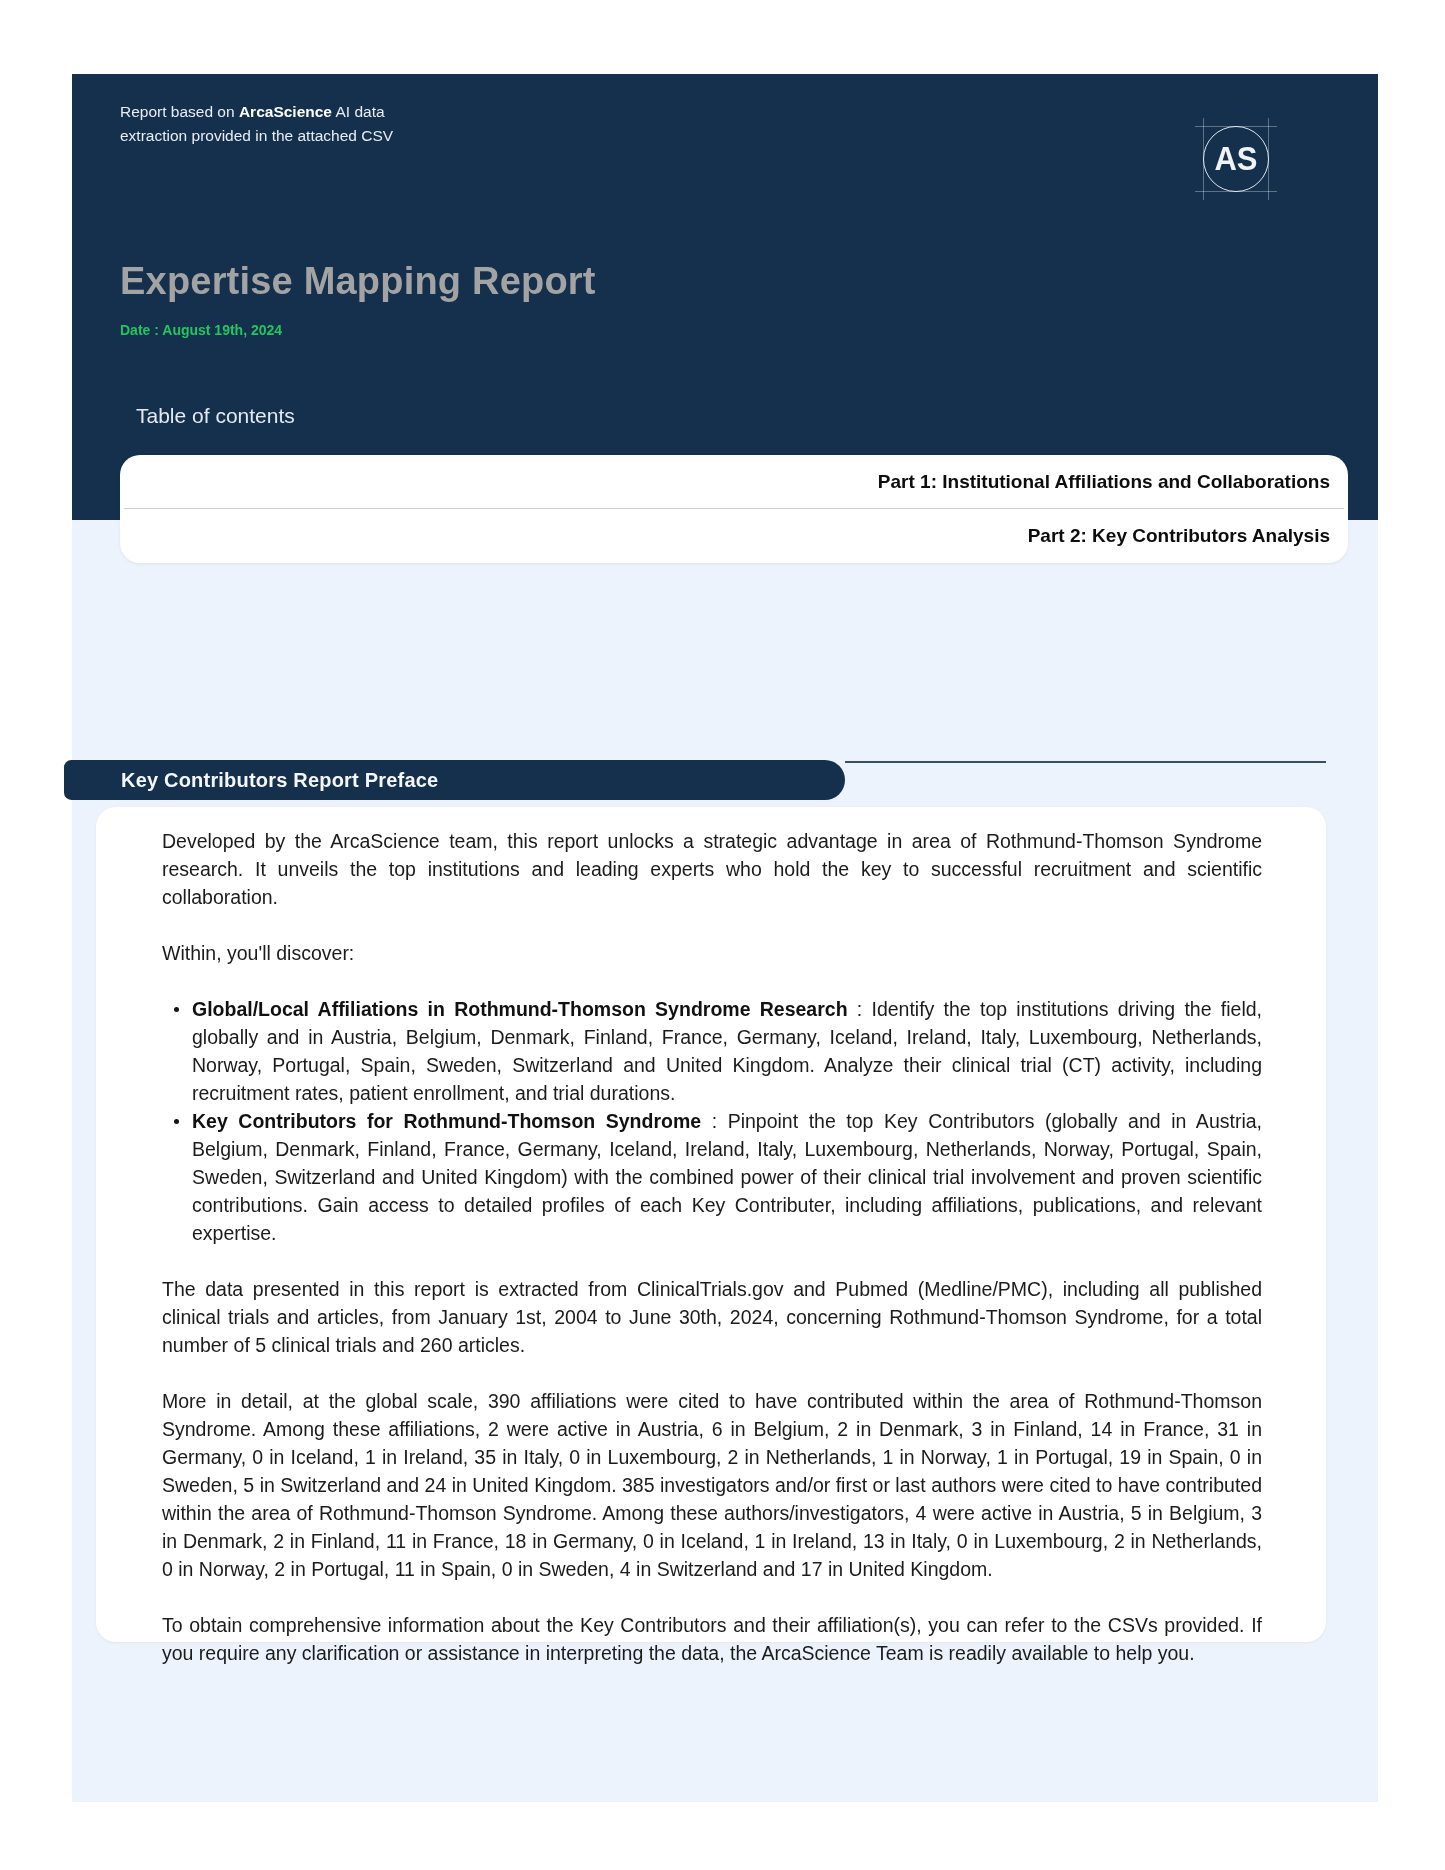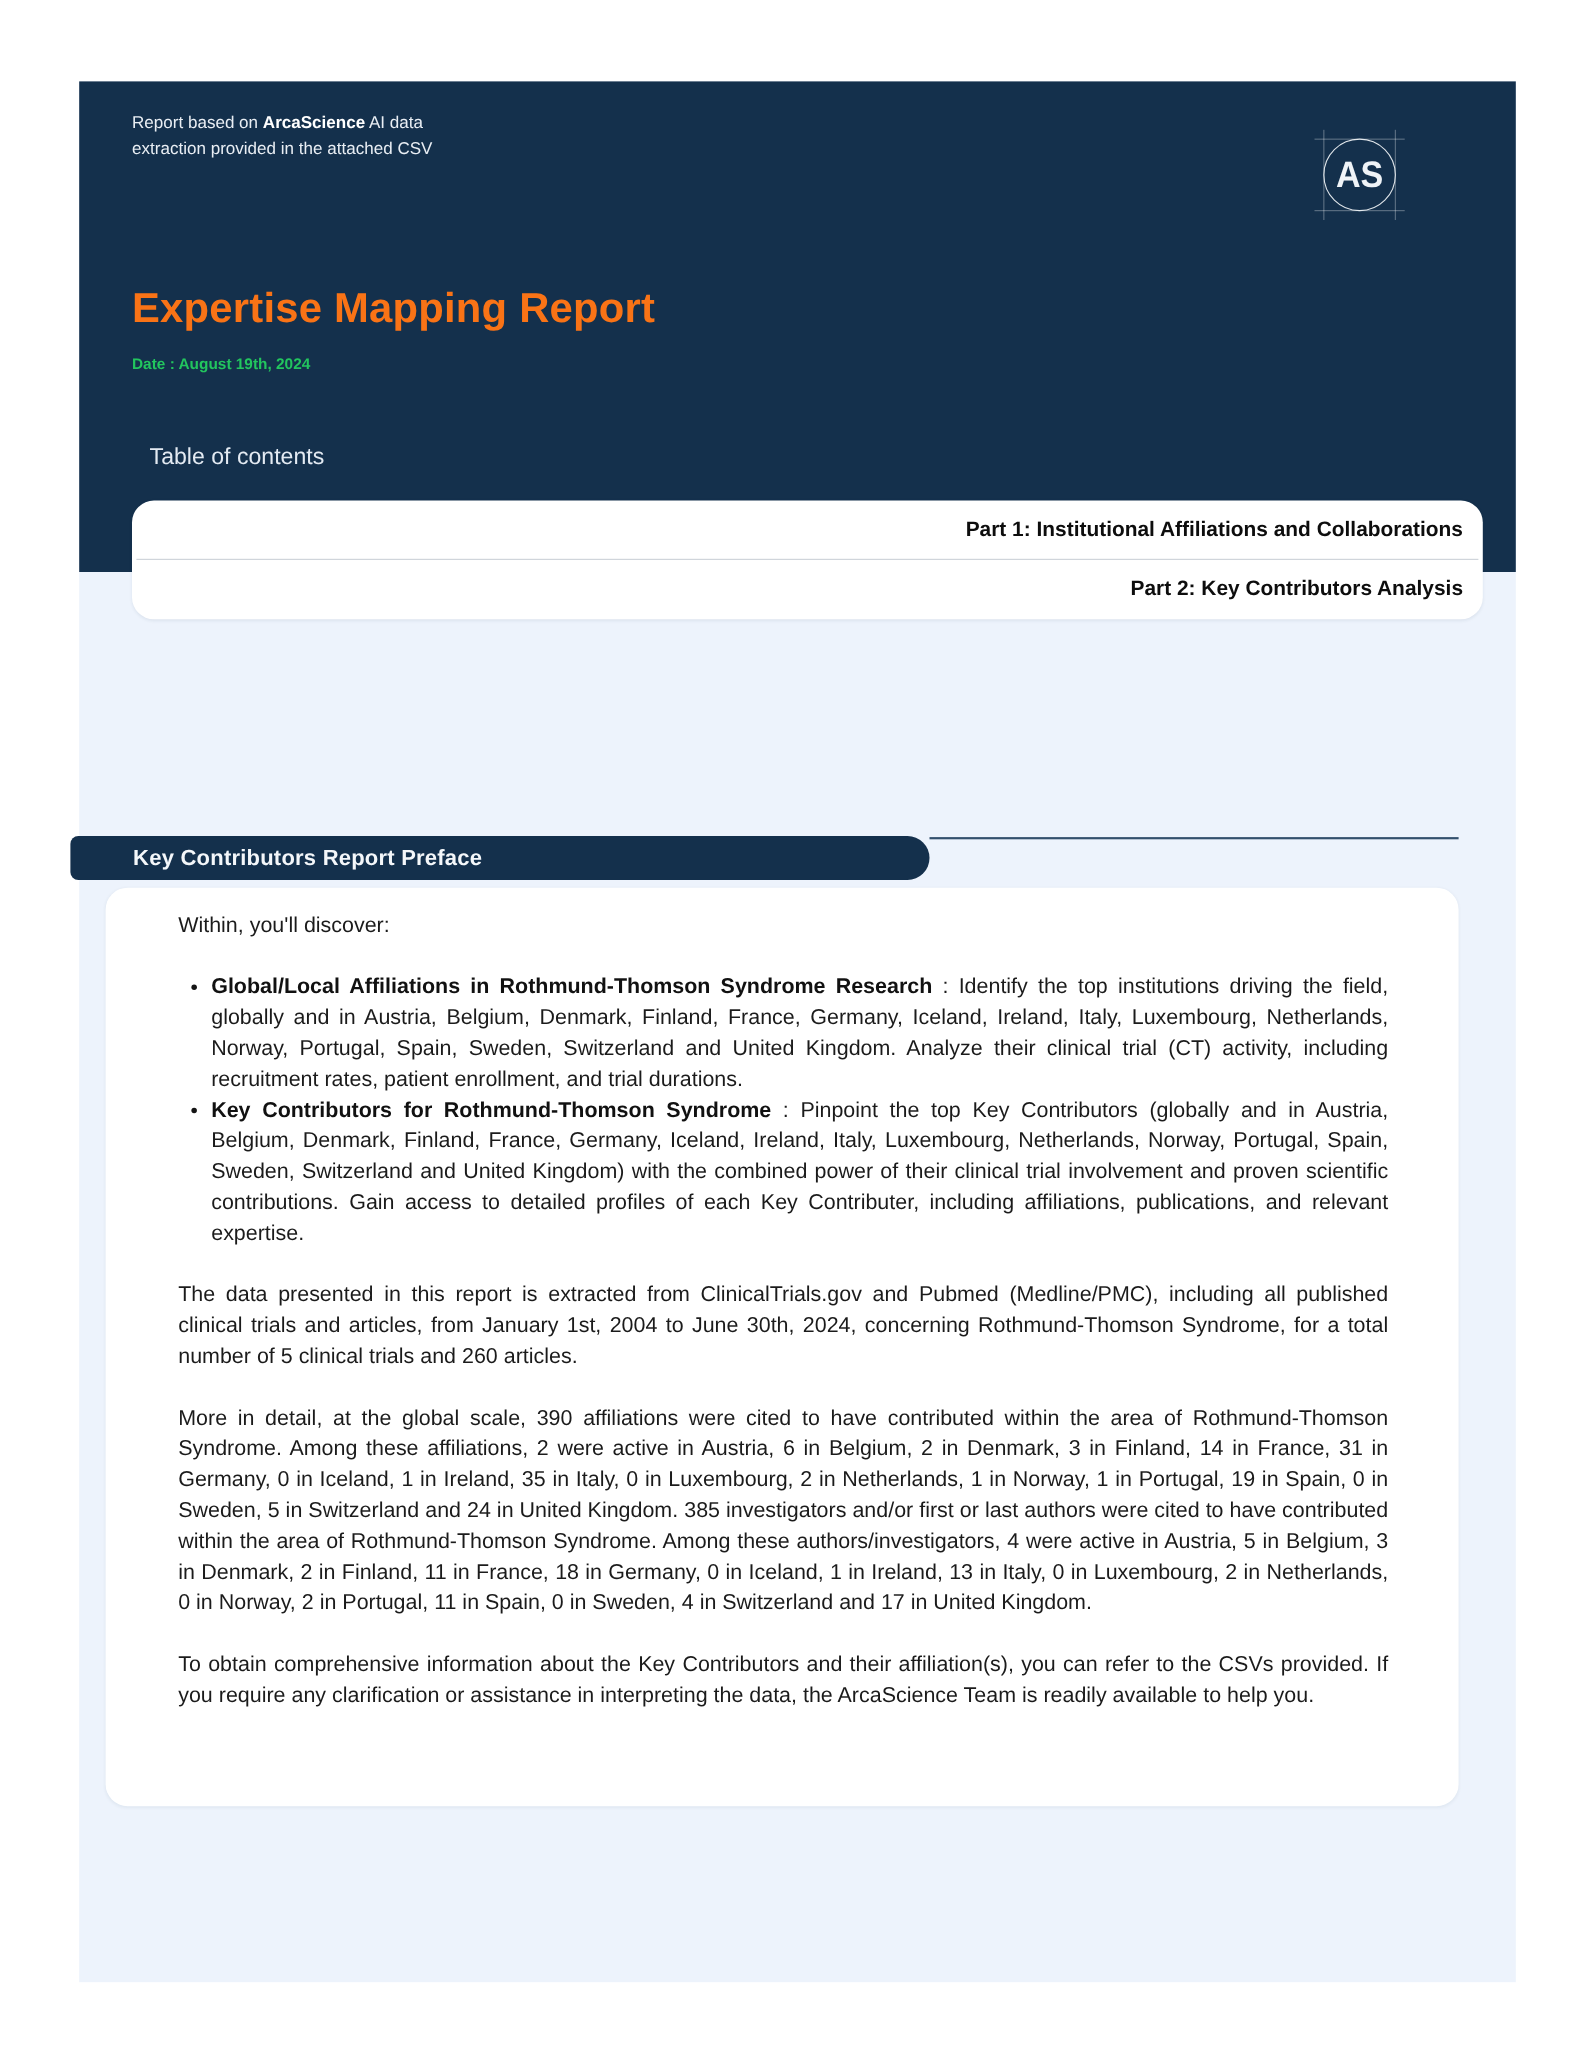--- a/index.html
+++ b/index.html
@@ -12,21 +12,21 @@
   body{font-family:"Liberation Sans",sans-serif;}
   .page{position:relative;width:1445px;height:1870px;background:#ffffff;overflow:hidden;}
 
   
   .panel{position:absolute;left:72px;top:74px;width:1306px;height:1728px;background:var(--panel);}
 
   
   .hero{position:absolute;left:72px;top:74px;width:1306px;height:446px;background:var(--navy);}
   .hero-note{position:absolute;left:48px;top:26px;width:285px;color:#E9EEF4;font-size:15.5px;line-height:1.52;font-weight:400;}
   .hero-note b{color:#FFFFFF;font-weight:700;}
-  .report-title{position:absolute;left:48px;top:186px;color:#f97316;font-size:38px;font-weight:700;letter-spacing:.2px;}
+  .report-title{position:absolute;left:48px;top:186px;color:#a3a3a3;font-size:38px;font-weight:700;letter-spacing:.2px;}
   .report-date{position:absolute;left:48px;top:248px;color:#22c55e;font-size:14px;font-weight:700;}
   .toc-heading{position:absolute;left:64px;top:330px;color:#E3EAF2;font-size:21px;font-weight:400;}
 
   
   .logo{position:absolute;left:1131px;top:52px;width:66px;height:66px;}
   .logo .ring{position:absolute;inset:0;border:1.6px solid rgba(244,247,250,.9);border-radius:50%;}
   .logo .mark{position:absolute;background:rgba(255,255,255,.32);}
   .logo .mk-top{left:-8px;top:0;width:82px;height:1px;}
   .logo .mk-bottom{left:-8px;bottom:0;width:82px;height:1px;}
   .logo .mk-left{top:-8px;left:0;height:82px;width:1px;}
@@ -93,20 +93,21 @@
       <span class="label">Part 2: Key Contributors Analysis</span>
     </div>
   </div>
 
   <div class="ribbon">
     <span class="label">Key Contributors Report Preface</span>
   </div>
   <div class="ribbon-line"></div>
 
   <div class="body-card">
+    <p>Developed by the ArcaScience team, this report unlocks a strategic advantage in area of Rothmund-Thomson Syndrome research. It unveils the top institutions and leading experts who hold the key to successful recruitment and scientific collaboration.</p>
 
     <p class="discover">Within, you'll discover:</p>
 
     <ul>
       <li><b>Global/Local Affiliations in Rothmund-Thomson Syndrome Research</b><span> : Identify the top institutions driving the field, globally and in Austria, Belgium, Denmark, Finland, France, Germany, Iceland, Ireland, Italy, Luxembourg, Netherlands, Norway, Portugal, Spain, Sweden, Switzerland and United Kingdom. Analyze their clinical trial (CT) activity, including recruitment rates, patient enrollment, and trial durations.</span></li>
       <li><b>Key Contributors for Rothmund-Thomson Syndrome</b><span> : Pinpoint the top Key Contributors (globally and in Austria, Belgium, Denmark, Finland, France, Germany, Iceland, Ireland, Italy, Luxembourg, Netherlands, Norway, Portugal, Spain, Sweden, Switzerland and United Kingdom) with the combined power of their clinical trial involvement and proven scientific contributions. Gain access to detailed profiles of each Key Contributer, including affiliations, publications, and relevant expertise.</span></li>
     </ul>
 
     <p>The data presented in this report is extracted from ClinicalTrials.gov and Pubmed (Medline/PMC), including all published clinical trials and articles, from January 1st, 2004 to June 30th, 2024, concerning Rothmund-Thomson Syndrome, for a total number of 5 clinical trials and 260 articles.</p>
     <p>More in detail, at the global scale, 390 affiliations were cited to have contributed within the area of Rothmund-Thomson Syndrome. Among these affiliations, 2 were active in Austria, 6 in Belgium, 2 in Denmark, 3 in Finland, 14 in France, 31 in Germany, 0 in Iceland, 1 in Ireland, 35 in Italy, 0 in Luxembourg, 2 in Netherlands, 1 in Norway, 1 in Portugal, 19 in Spain, 0 in Sweden, 5 in Switzerland and 24 in United Kingdom. 385 investigators and/or first or last authors were cited to have contributed within the area of Rothmund-Thomson Syndrome. Among these authors/investigators, 4 were active in Austria, 5 in Belgium, 3 in Denmark, 2 in Finland, 11 in France, 18 in Germany, 0 in Iceland, 1 in Ireland, 13 in Italy, 0 in Luxembourg, 2 in Netherlands, 0 in Norway, 2 in Portugal, 11 in Spain, 0 in Sweden, 4 in Switzerland and 17 in United Kingdom.</p>

